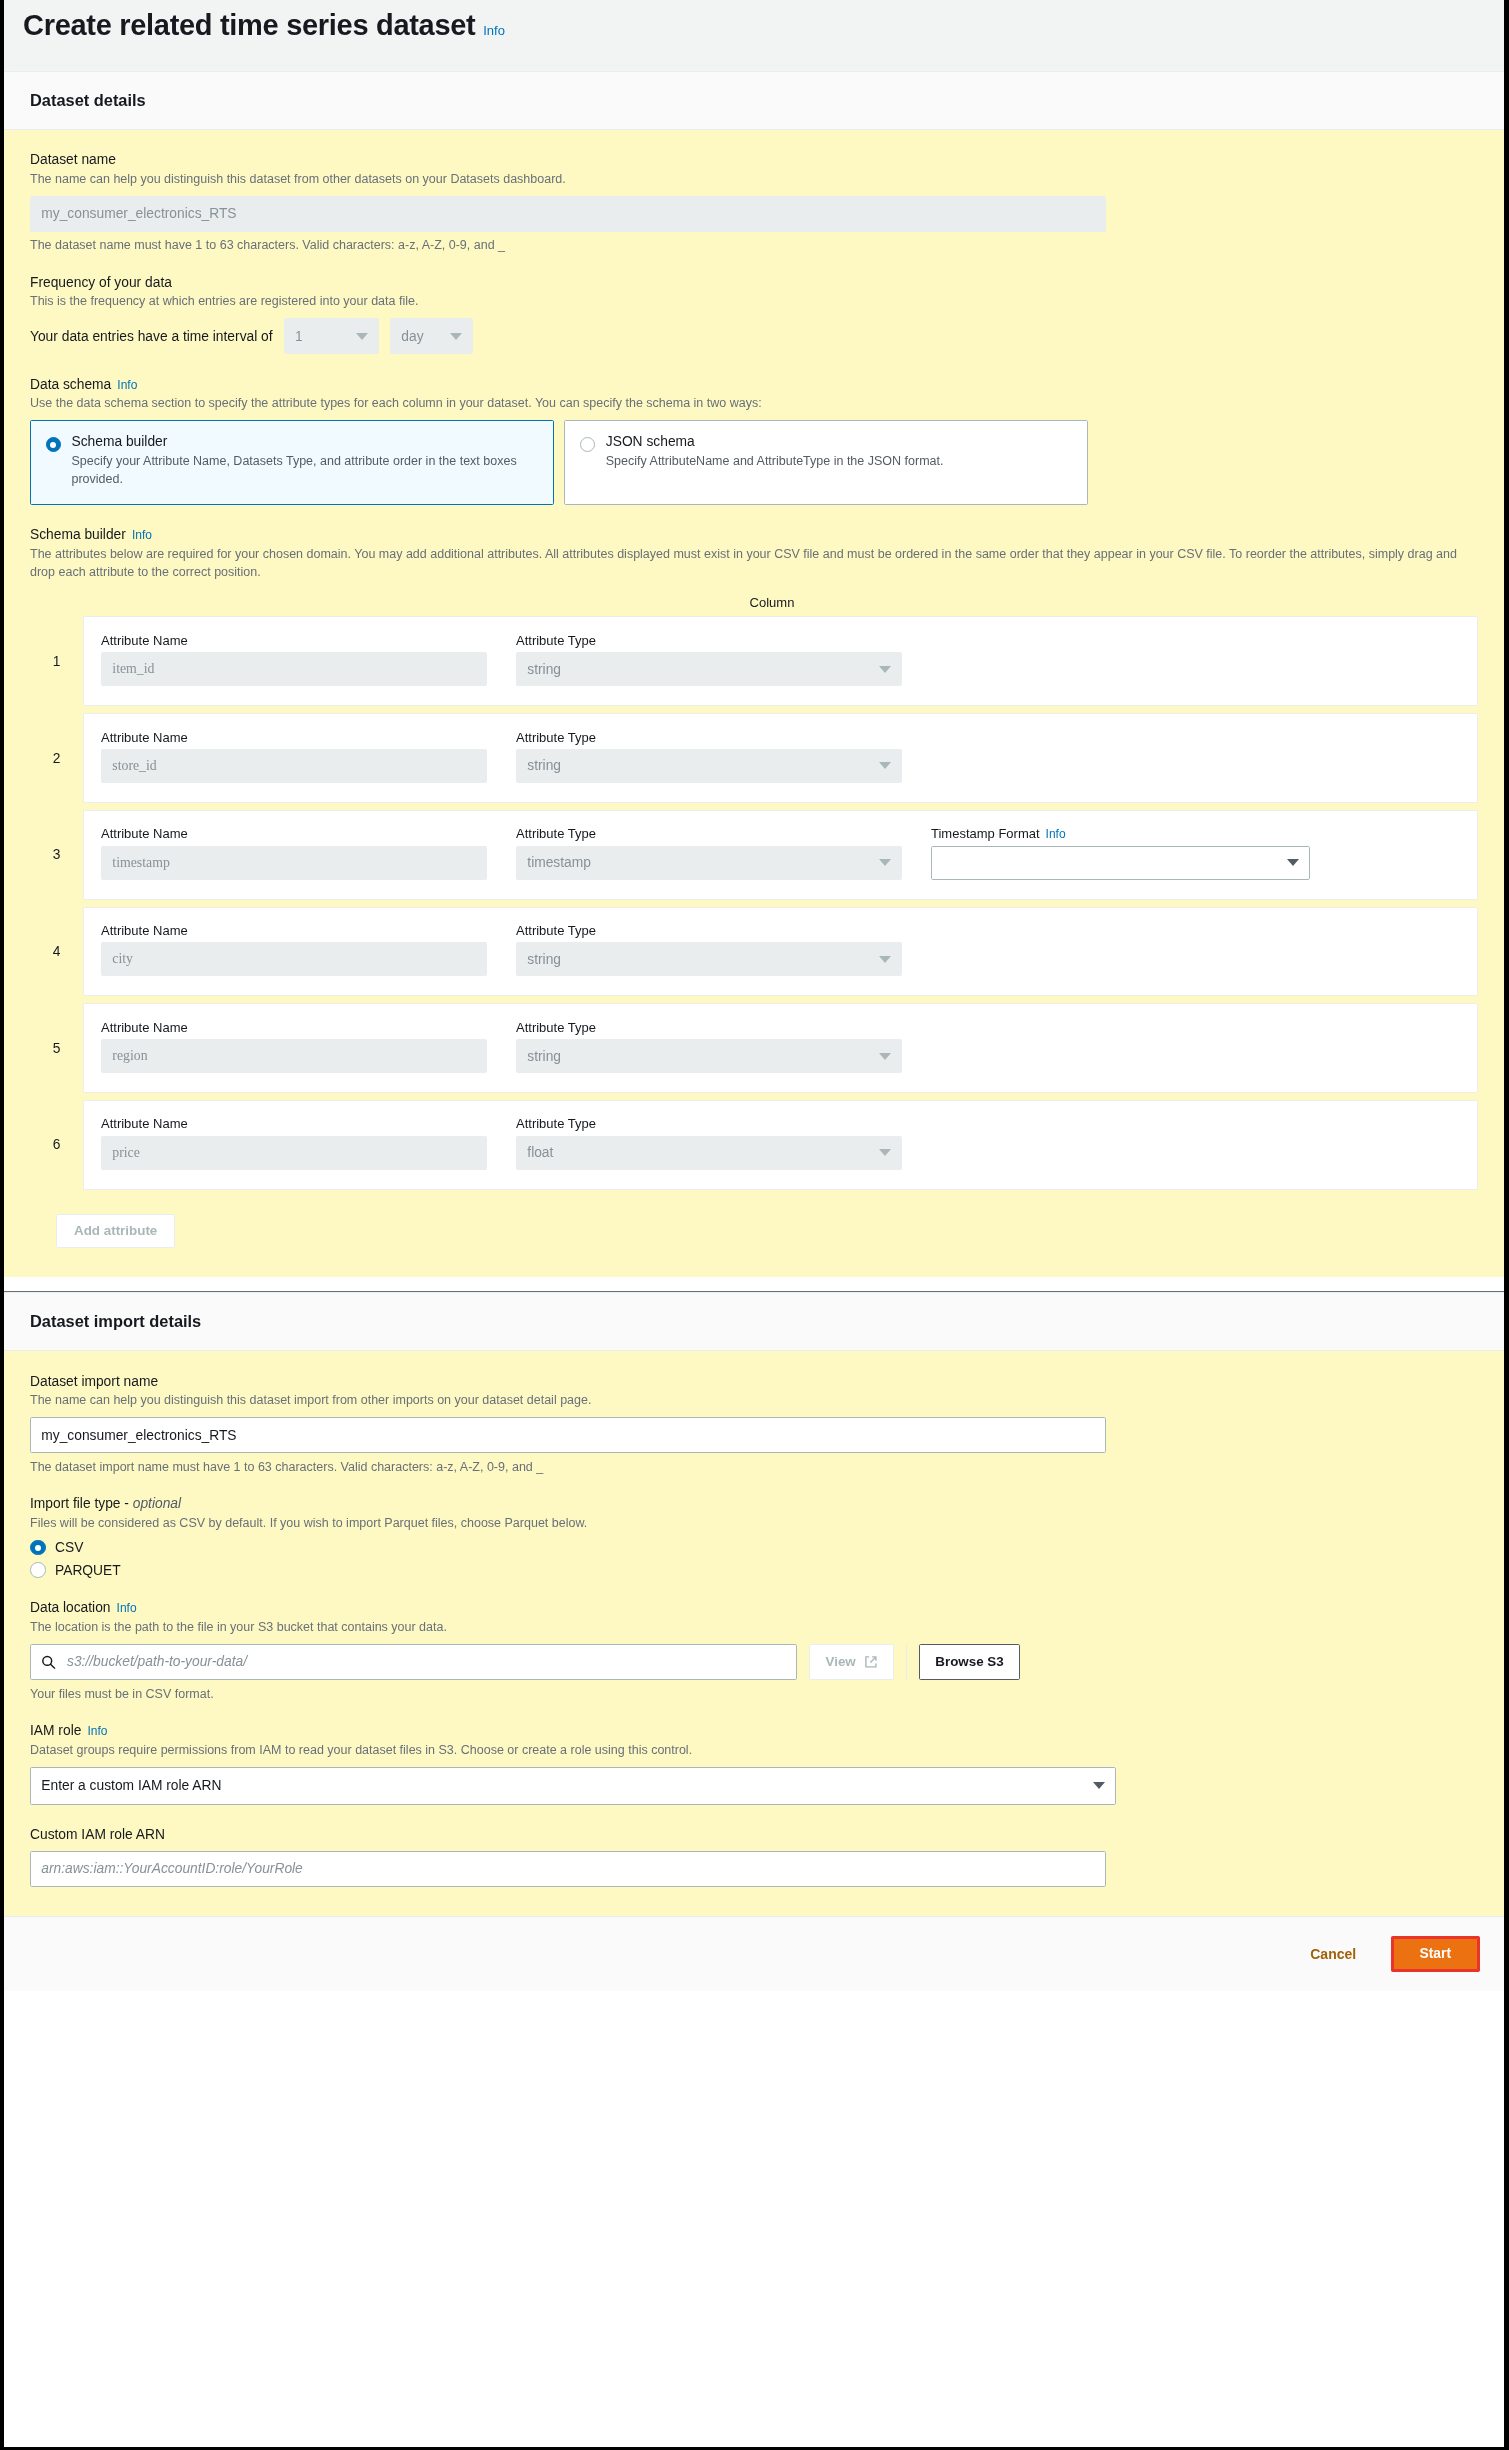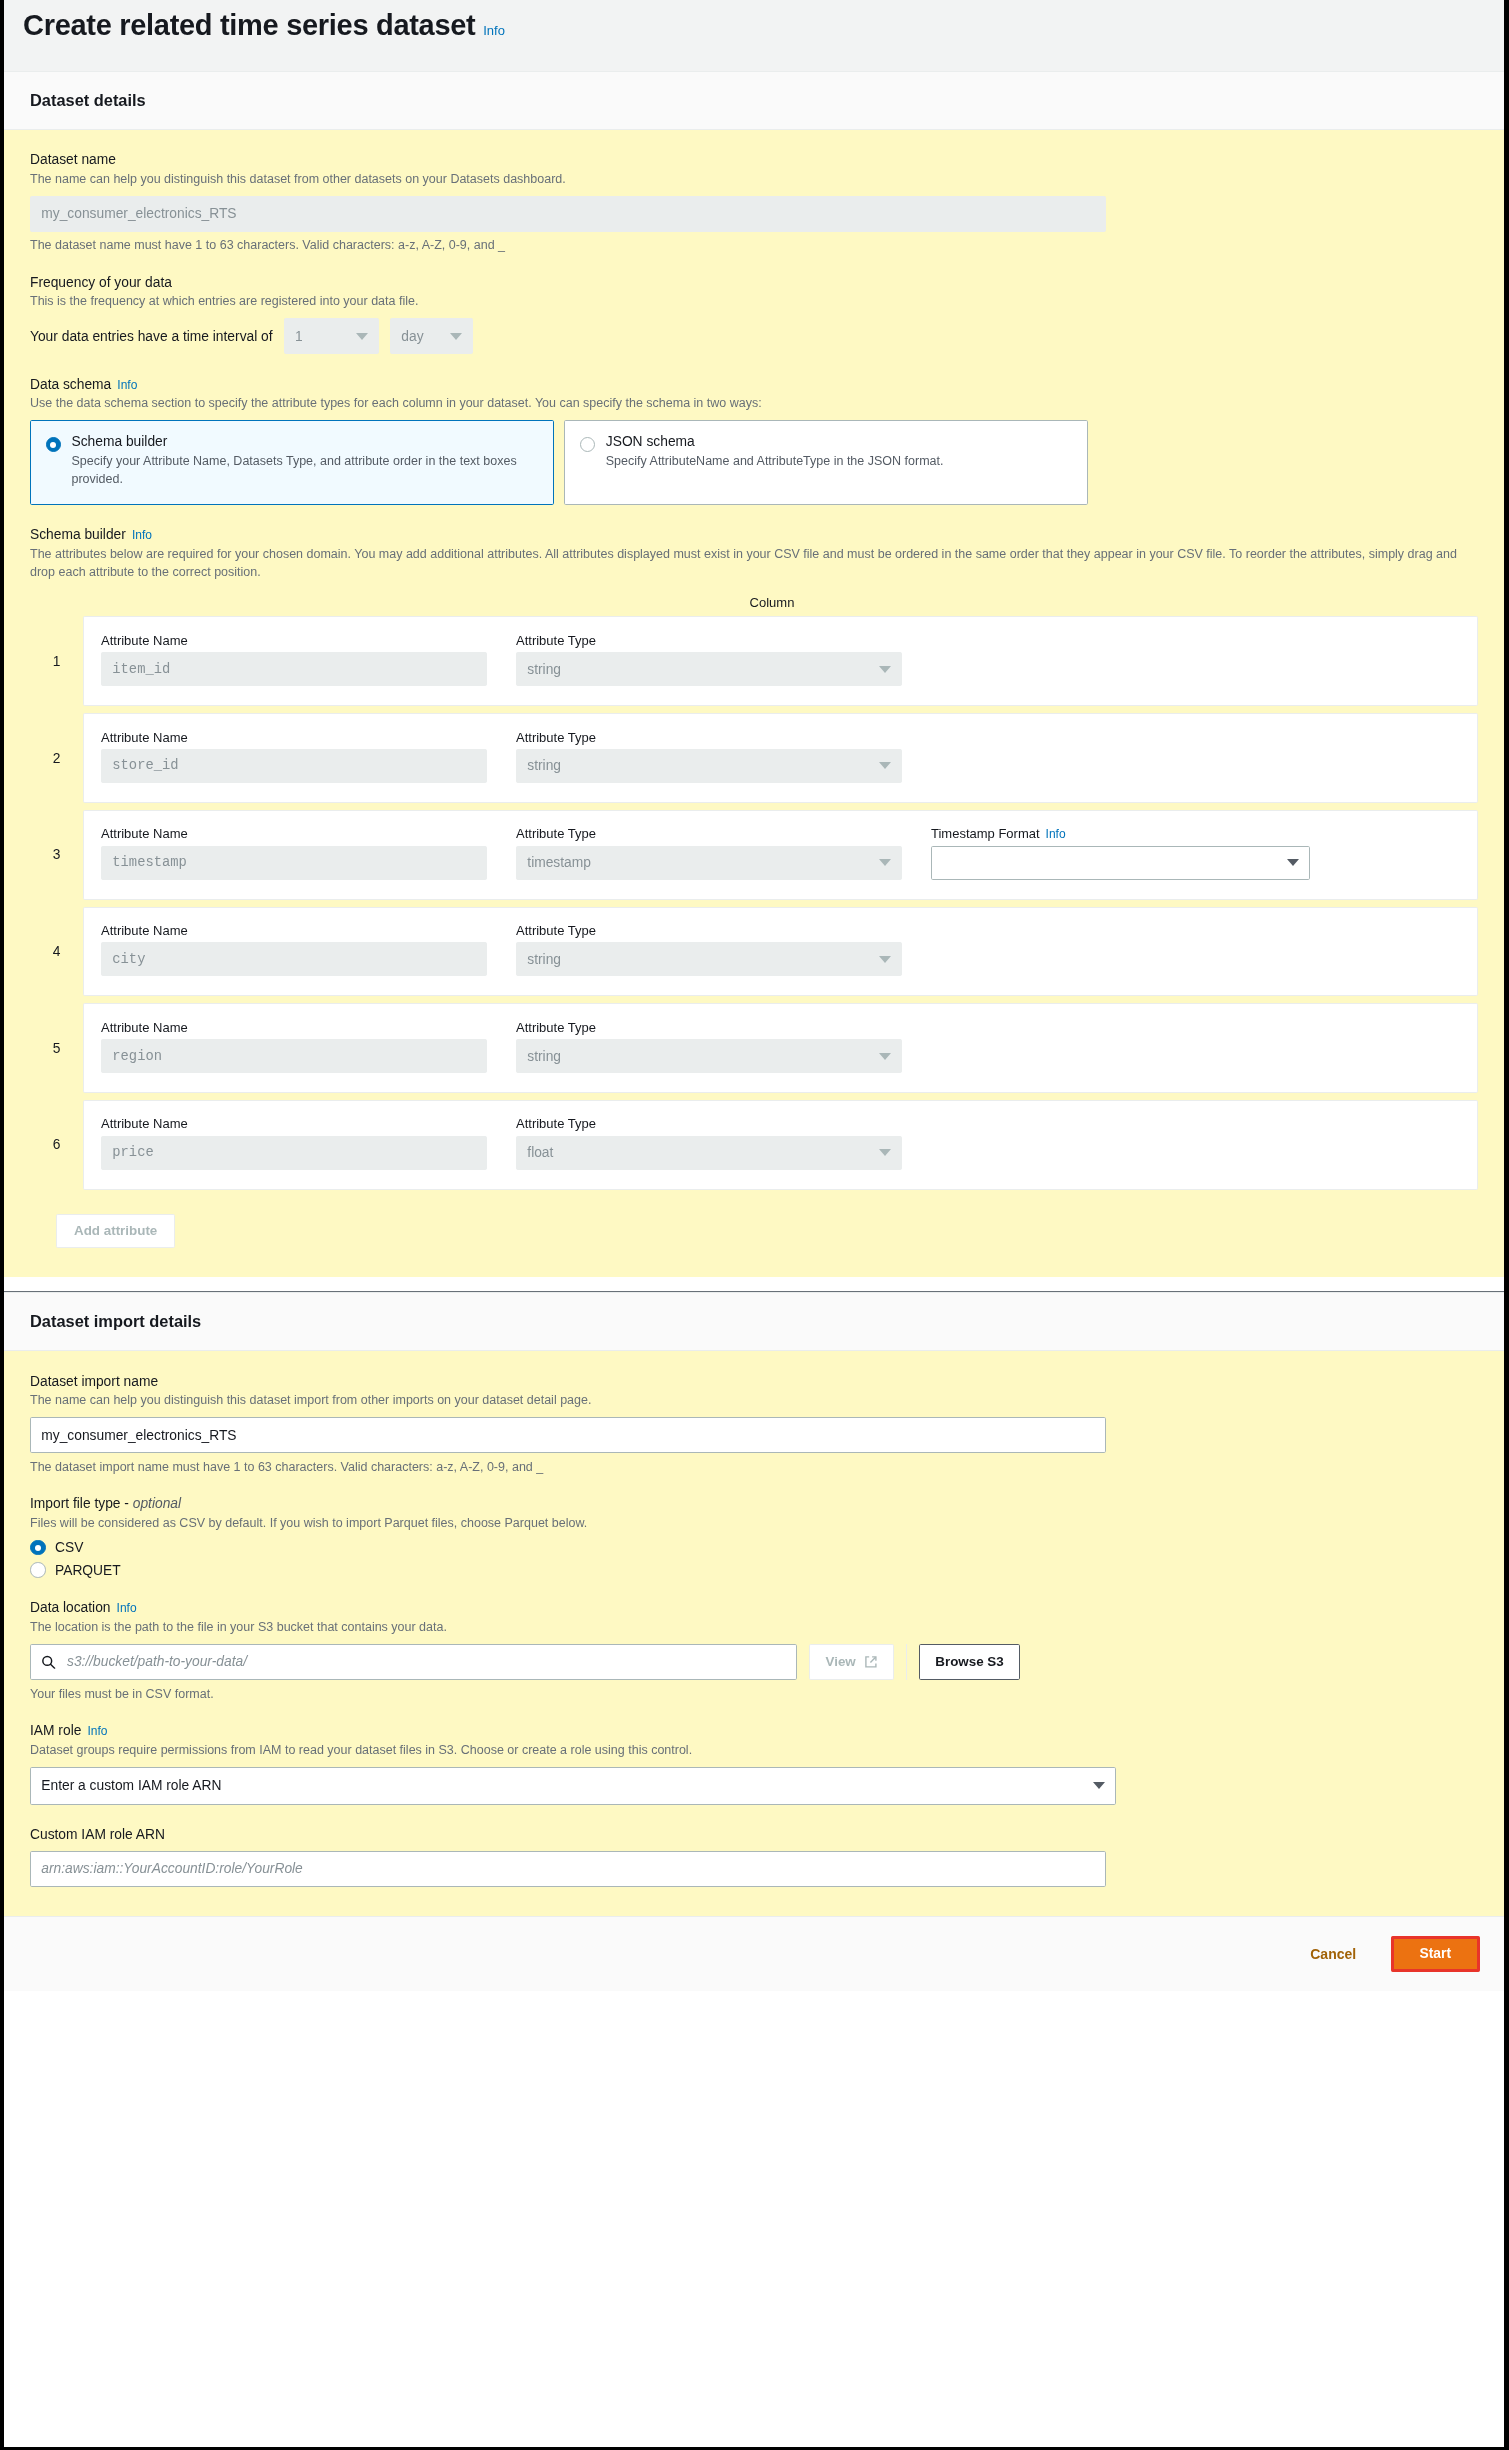--- a/index.html
+++ b/index.html
@@ -226,21 +226,21 @@
     font-size: 13px;
     color: #16191f;
     margin-bottom: 4.3px;
     white-space: nowrap;
   }
   .attr-input {
     width: 386px;
     height: 34px;
     padding: 0 10.3px;
     font-size: 13.8px;
-    font-family: Liberation Mono, monospace;
+    font-family: Liberation Serif, serif;
     border: 0.9px solid #eaeded;
     background: #eaeded;
     color: #879196;
     border-radius: 1.7px;
   }
   .attr-input::placeholder { color: #879196; }
   .attr-select {
     width: 386px;
     height: 34px;
   }

